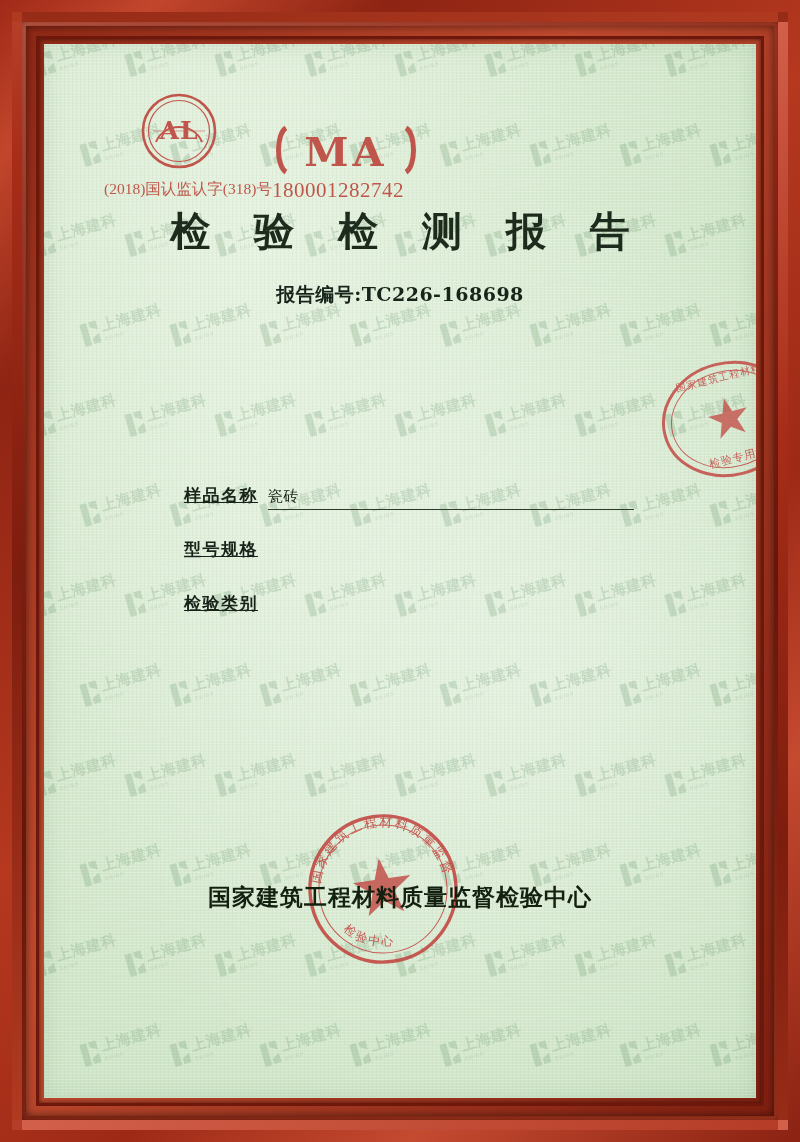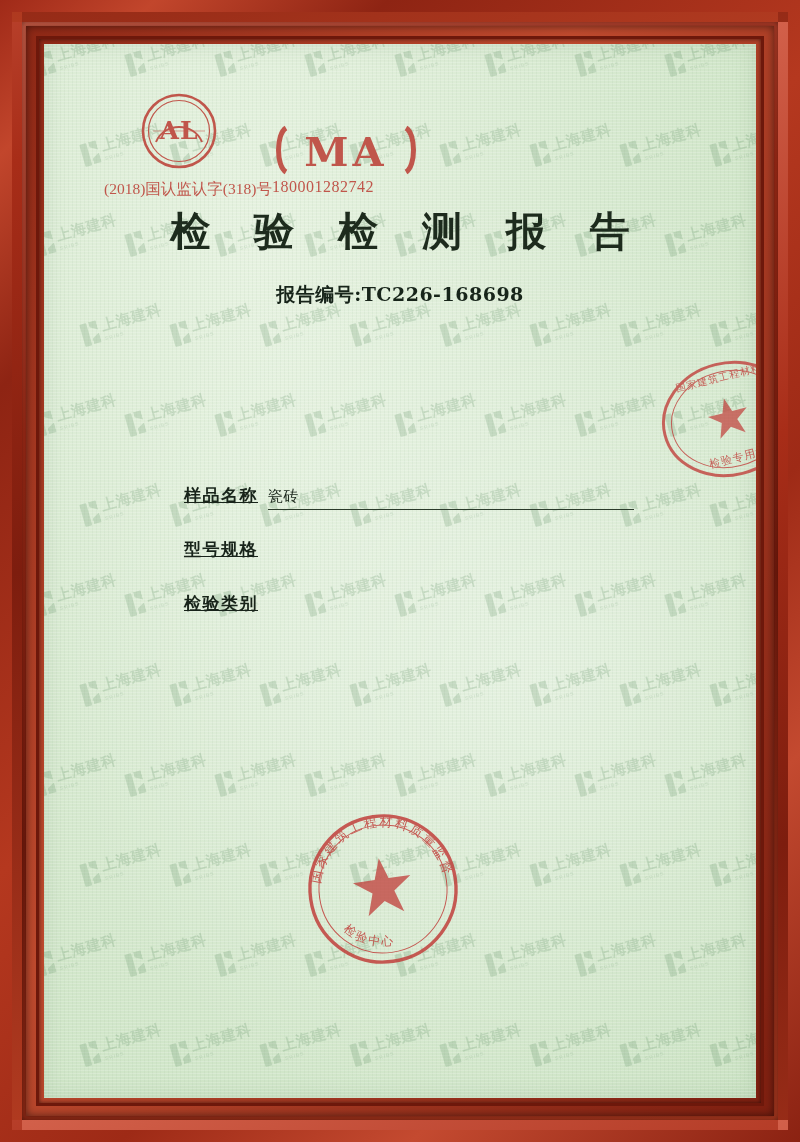--- a/index.html
+++ b/index.html
@@ -148,21 +148,21 @@
   
   .cma-mark {
     position: absolute;
     left: 228px; top: 78px;
     width: 148px; height: 56px;
   }
   .cma-number {
     position: absolute;
     left: 228px; top: 134px;
     font-family: "Liberation Serif", serif;
-    font-size: 16px;
+    font-size: 21px;
     color: #c0564b;
     letter-spacing: .5px;
   }
 
   
   .doc-title {
     position: absolute;
     left: 0; top: 160px;
     width: 712px;
     text-align: center;
@@ -1388,15 +1388,16 @@
             <textPath href="#arcTop" startOffset="7%">国家建筑工程材料质量监督</textPath>
           </text>
           <path id="arcBottom" d="M 26 92 A 58 58 0 0 0 140 92" fill="none"></path>
           <text font-family="DejaVu Serif, serif" font-size="12" fill="#c1403c" letter-spacing="2">
             <textPath href="#arcBottom" startOffset="18%">检验中心</textPath>
           </text>
         </g>
       </svg>
     </div>
 
+    <div class="org-name">国家建筑工程材料质量监督检验中心</div>
 
   </div>
 </div>
 
 </body></html>

